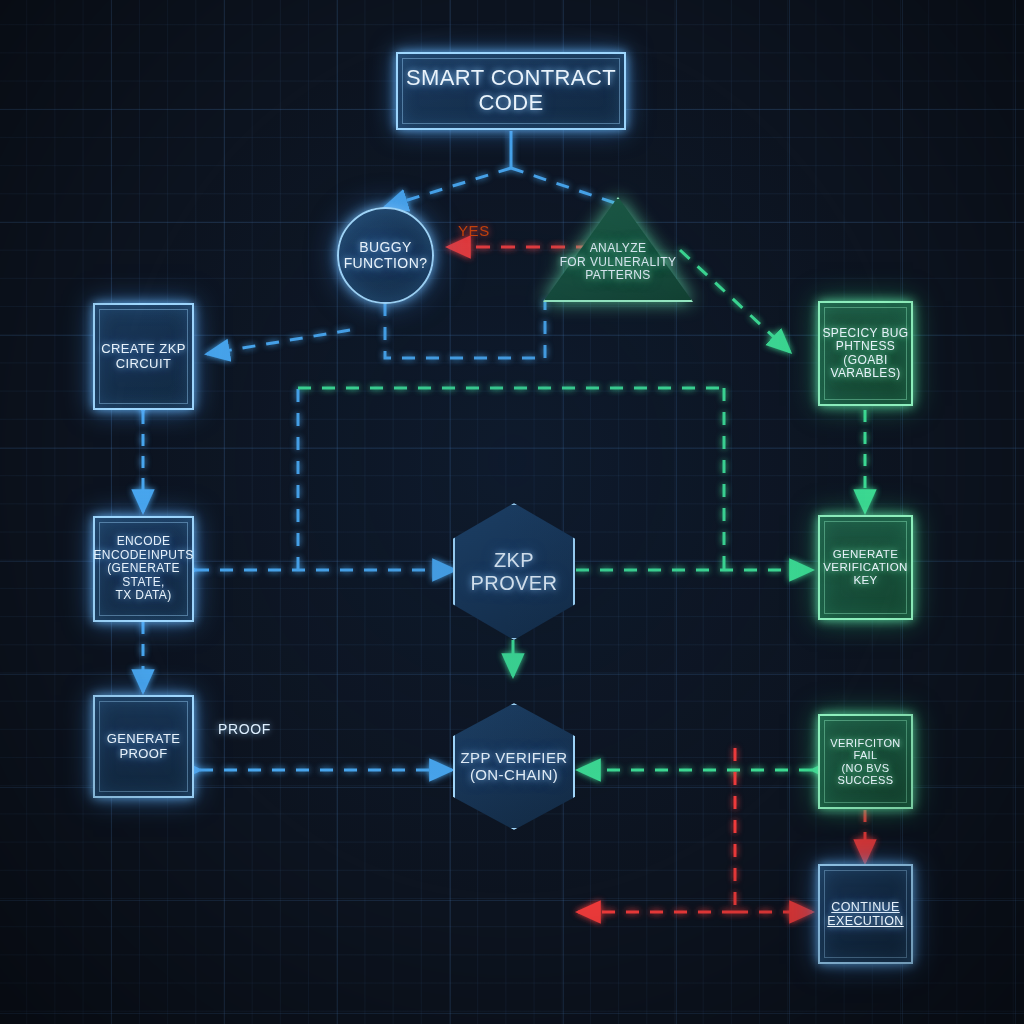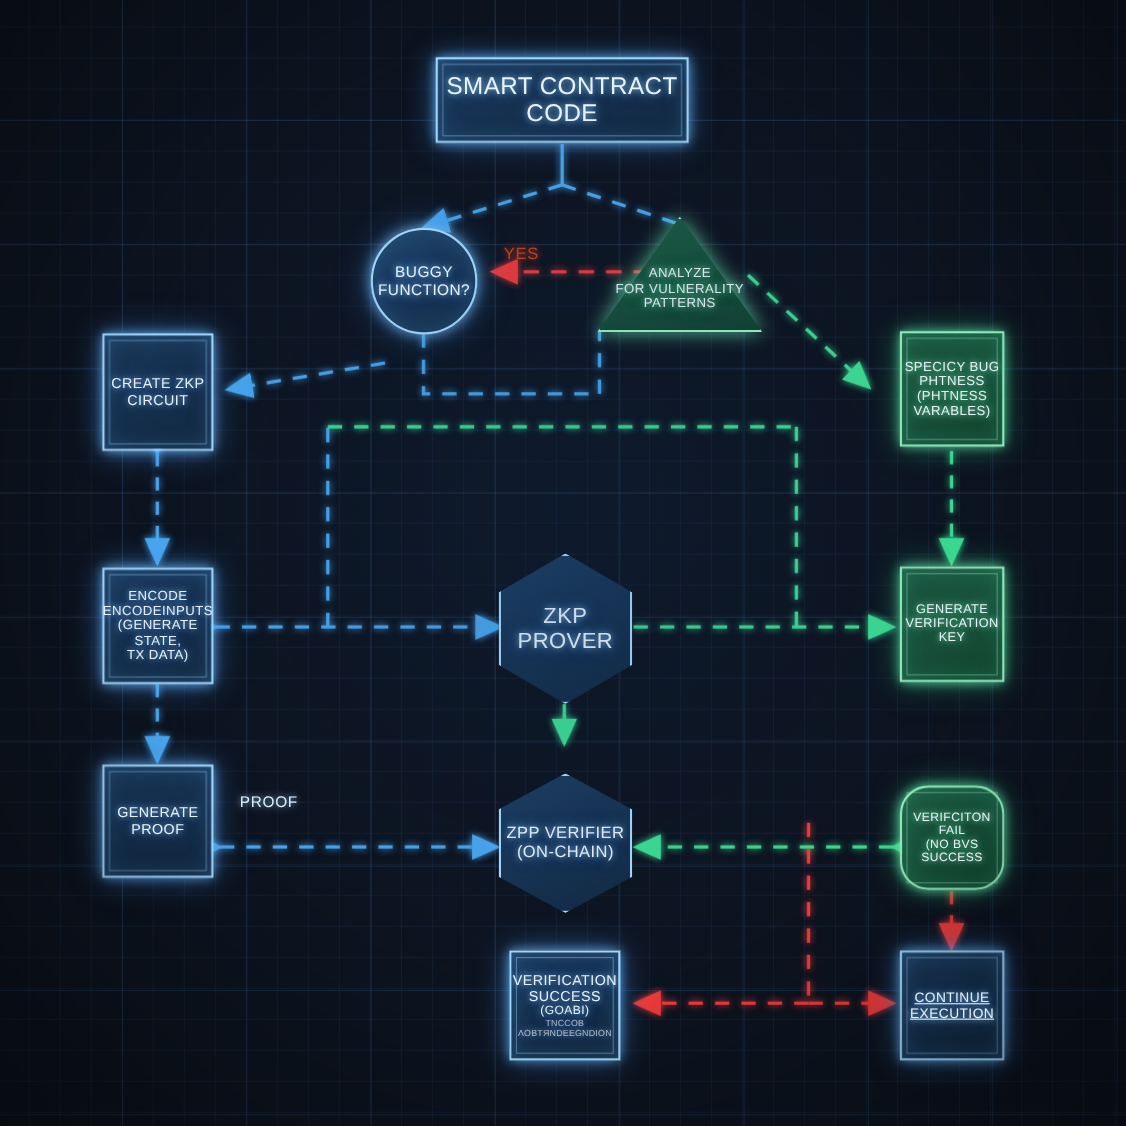--- a/index.html
+++ b/index.html
@@ -184,21 +184,21 @@
     <div class="lbl" style="font-size:13px;">
       <span>CREATE ZKP</span><br>
       <span>CIRCUIT</span>
     </div>
   </div>
 
   <div class="node rect-green" style="left:818px;top:301px;width:95px;height:105px;">
     <div class="lbl" style="font-size:12px;">
       <span>SPECICY BUG</span><br>
       <span>PHTNESS</span><br>
-      <span>(PHTNESS</span><br>
+      <span>(GOABI</span><br>
       <span>VARABLES)</span>
     </div>
   </div>
 
   <div class="node rect-blue" style="left:93px;top:516px;width:101px;height:106px;">
     <div class="lbl" style="font-size:12px;">
       <span>ENCODE</span><br>
       <span>ENCODEINPUTS</span><br>
       <span>(GENERATE STATE,</span><br>
       <span>TX DATA)</span>
@@ -228,35 +228,27 @@
   </div>
 
   <div class="node hex" style="left:453px;top:703px;width:122px;height:127px;">
     <div class="edge"></div>
     <div class="lbl" style="font-size:15px;">
       <span>ZPP VERIFIER</span><br>
       <span>(ON-CHAIN)</span>
     </div>
   </div>
 
-  <div class="node rect-green" style="left:818px;top:714px;width:95px;height:95px;border-radius:26px;">
+  <div class="node rect-green" style="left:818px;top:714px;width:95px;height:95px;">
     <div class="lbl" style="font-size:11px;">
       <span>VERIFCITON FAIL</span><br>
       <span>(NO BVS SUCCESS</span>
     </div>
   </div>
 
-  <div class="node rect-blue" style="left:463px;top:864px;width:101px;height:100px;">
-    <div class="lbl" style="font-size:13px;">
-      <span>VERIFICATION</span><br>
-      <span>SUCCESS</span>
-      <span class="sub">(GOABI)</span>
-      <span class="micro">TNCCOB ΛOBTЯNDEEGNDION</span>
-    </div>
-  </div>
 
   <div class="node rect-blue" style="left:818px;top:864px;width:95px;height:100px;">
     <div class="lbl" style="font-size:12.5px;text-decoration:underline;">
       <span>CONTINUE</span><br>
       <span>EXECUTION</span>
     </div>
   </div>
 
   <div class="elabel red" style="left:458px;top:222px;">YES</div>
   <div class="elabel blue" style="left:218px;top:721px;font-size:14px;">PROOF</div>

